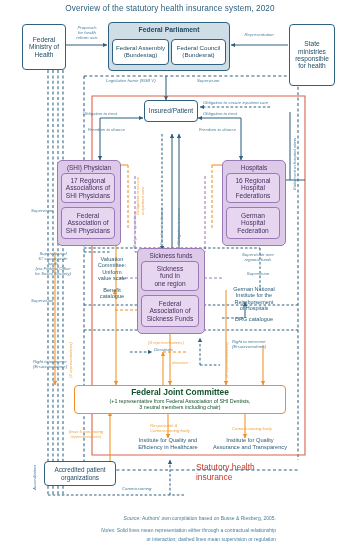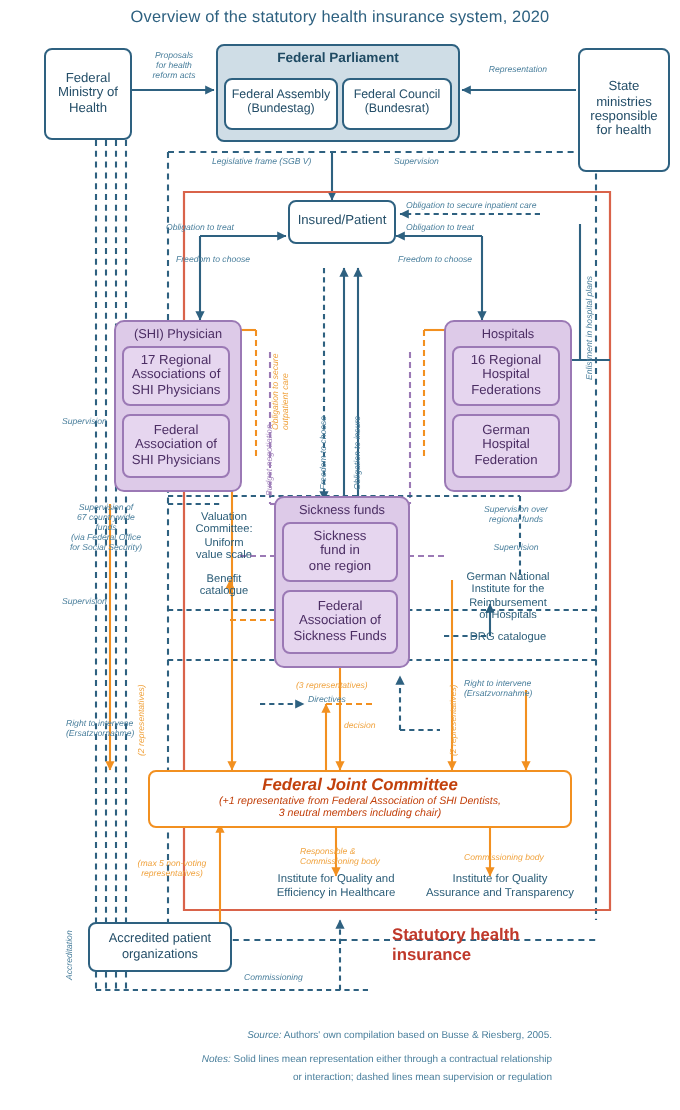--- a/index.html
+++ b/index.html
@@ -12,34 +12,34 @@
          font-size:8.2px;color:#2e6180;letter-spacing:.1px;}
 
   .box{position:absolute;box-sizing:border-box;display:flex;align-items:center;
        justify-content:center;text-align:center;border-radius:4px;line-height:1.12;}
   .bx-blue{background:#ffffff;border:1.1px solid #2e6180;color:#244e68;font-size:6.6px;}
   .bx-parl{background:#cfdde6;border:1.1px solid #2e6180;color:#1f4a63;}
   .bx-sub{background:#ffffff;border:1.1px solid #2e6180;color:#244e68;font-size:6.2px;}
   .grp-purple{background:#ddcae8;border:1.1px solid #9b79b5;border-radius:5px;}
   .bx-purple{background:#e6d6ef;border:1.1px solid #9b79b5;color:#4b2d63;font-size:6.6px;}
   .grp-head{position:absolute;width:100%;text-align:center;color:#4b2d63;font-size:6.4px;}
-  .bx-fjc{background:#ffffff;border:1.4px solid #f29020;border-radius:4px;color:#c2410c;font-style:italic;}
+  .bx-fjc{background:#ffffff;border:1.4px solid #f29020;border-radius:4px;color:#14532d;}
   .fjc-t1{font-size:8.4px;font-weight:bold;line-height:1.15;}
   .fjc-t2{font-size:5.3px;line-height:1.18;}
 
   .plain{position:absolute;text-align:center;line-height:1.15;color:#2b5d78;}
   .plain.b{font-size:6.4px;}
   .lbl{position:absolute;font-style:italic;font-size:4.3px;line-height:1.14;color:#4a7f9c;}
   .lbl.o{color:#f0a33f;}
   .lbl.c{text-align:center;}
   .vlbl{position:absolute;font-style:italic;font-size:4.3px;line-height:1.14;
         color:#4a7f9c;transform-origin:0 0;white-space:nowrap;}
   .vlbl.p{color:#a98cc0;}
   .vlbl.o{color:#f0a33f;}
-  .shi-cap{position:absolute;color:#c0392b;font-weight:bold;font-size:8.4px;}
+  .shi-cap{position:absolute;color:#c0392b;font-weight:normal;font-size:8.4px;}
   .src{position:absolute;right:4px;font-size:5px;line-height:1.5;color:#4a7f9c;text-align:right;}
   .src i{font-style:italic;}
 </style>
 </head>
 <body>
 
 <div class="canvas">
 
   <div class="title">Overview of the statutory health insurance system, 2020</div>
 

